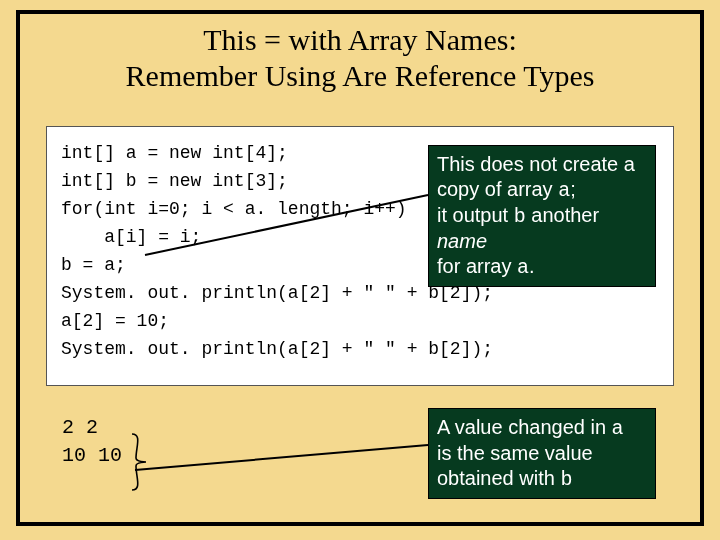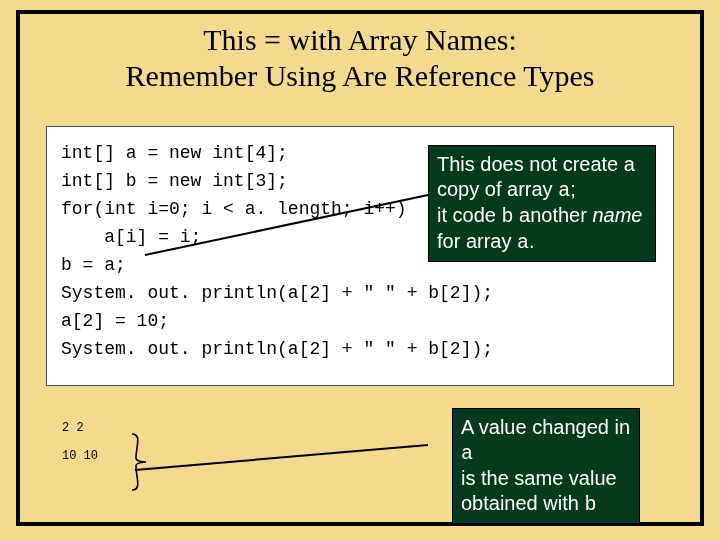--- a/index.html
+++ b/index.html
@@ -63,36 +63,35 @@
   }
   .callout .em { font-style: italic; }
   .callout1 {
     left: 428px;
     top: 145px;
     width: 228px;
   }
   .callout2 {
     left: 428px;
     top: 408px;
-    width: 188px;
-    margin-left: 24px;
+    width: 228px;
   }
   .output {
     position: absolute;
     left: 42px;
     top: 398px;
     font-size: 18px;
     color: #000;
   }
   .output .label {
     font-family: "Times New Roman", Times, serif;
   }
   .output .vals {
     font-family: "Courier New", Courier, monospace;
-    font-size: 12px;
+    font-size: 20px;
     line-height: 28px;
     margin-top: 2px;
   }
   svg.lines, svg.brace1, svg.brace2 {
     position: absolute;
     pointer-events: none;
   }
   svg.lines {
     left: 0; top: 0; width: 720px; height: 540px;
   }
@@ -126,21 +125,21 @@
   </div>
 
 </div>
 
 <div class="callout callout1">
   <div>This does not create a</div>
   <div>
     <span>copy of array </span><code>a</code><span>;</span>
   </div>
   <div>
-    <span>it code </span><code>b</code><span> another </span><span class="em">name</span>
+    <span>it output </span><code>b</code><span> another </span><span class="em">name</span>
   </div>
   <div>
     <span>for array </span><code>a</code><span>.</span>
   </div>
 </div>
 
 <div class="callout callout2">
   <div>
     <span>A value changed in </span><code>a</code>
   </div>

